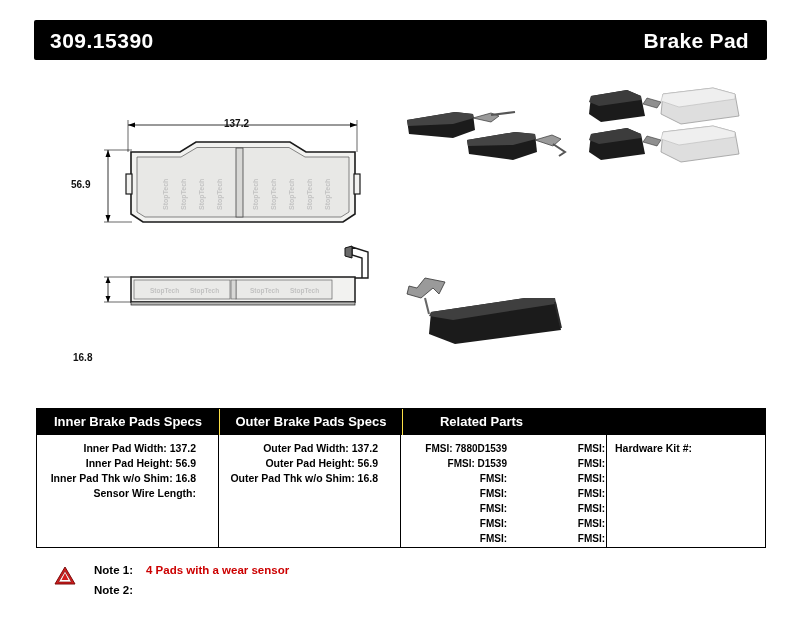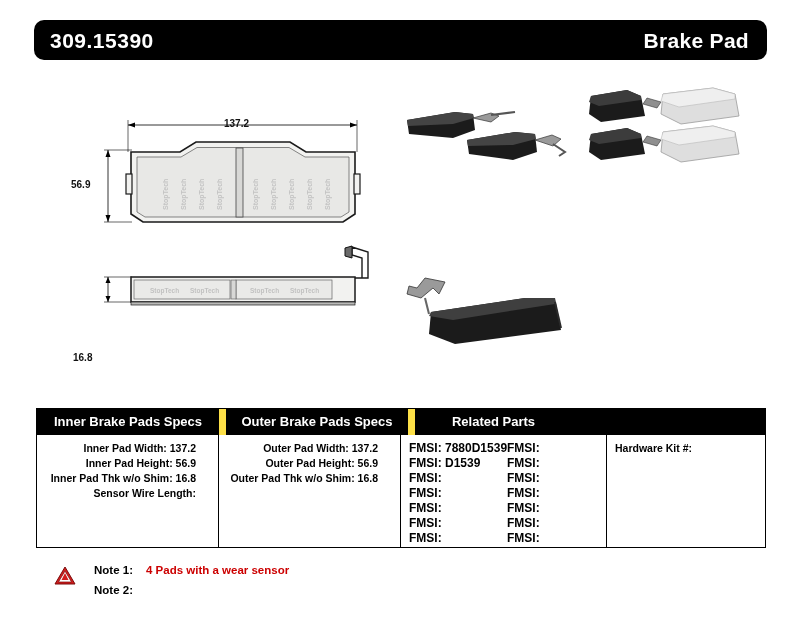--- a/index.html
+++ b/index.html
@@ -4,21 +4,21 @@
 <style>
   html,body{margin:0;padding:0;}
   body{
     width:800px;height:619px;background:#ffffff;
     font-family:"Liberation Sans", sans-serif;
     color:#000;position:relative;overflow:hidden;
   }
   
   .header{
     position:absolute;left:34px;top:20px;width:733px;height:40px;
-    background:#000;border-radius:10px;
+    background:#000;border-radius:2px;
   }
   .header .part-no{
     position:absolute;left:16px;top:9px;color:#fff;
     font-size:21px;font-weight:bold;letter-spacing:0.5px;
   }
   .header .prod-type{
     position:absolute;right:18px;top:9px;color:#fff;
     font-size:21px;font-weight:bold;letter-spacing:0.3px;
   }
 
@@ -31,39 +31,39 @@
   
   svg{display:block;}
 
   
   .table{
     position:absolute;left:36px;top:408px;width:728px;border:1px solid #000;
   }
   .thead{display:flex;background:#000;}
   .thead > div{
     color:#fff;font-size:13px;font-weight:bold;text-align:center;
-    padding:5px 0 6px;border-right:7px solid #fde047;
+    padding:5px 0 6px;border-right:1px solid #fde047;
   }
   .thead > div:last-child{border-right:none;}
   .col1{width:182px;}
   .col2{width:182px;}
   .col3{width:206px;}
   .col4{width:157px;}
 
   .tbody{display:flex;background:#fff;min-height:112px;}
   .tbody > div{border-right:1px solid #000;box-sizing:border-box;padding-top:6px;}
   .tbody > div:last-child{border-right:none;}
 
   .specline{
     font-size:10.5px;font-weight:bold;text-align:right;
     padding-right:22px;line-height:15px;white-space:nowrap;
   }
   .fmsi-wrap{display:flex;padding-left:8px;}
   .fmsi-col{width:98px;}
-  .fmsi-line{font-size:12px;font-weight:bold;line-height:15px;white-space:nowrap;}
+  .fmsi-line{font-size:10px;font-weight:bold;line-height:15px;white-space:nowrap;text-align:right;}
   .rel-line{font-size:10.5px;font-weight:bold;line-height:15px;padding-left:8px;}
 
   
   .notes{position:absolute;left:36px;top:552px;width:500px;margin-top:12px;}
   .note-row{position:relative;height:20px;}
   .note-label{position:absolute;left:58px;top:0;font-size:11.5px;font-weight:bold;}
   .note-text{position:absolute;left:110px;top:0;font-size:11.5px;font-weight:bold;color:#cc0000;}
   .warn-icon{position:absolute;left:18px;top:2px;width:22px;height:19px;}
 </style>
 </head>

